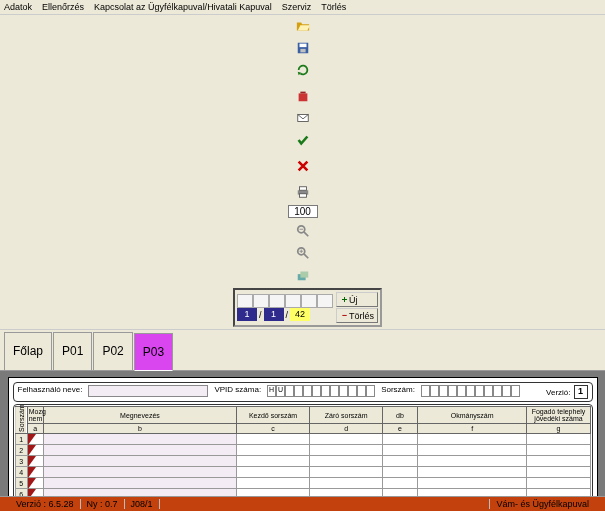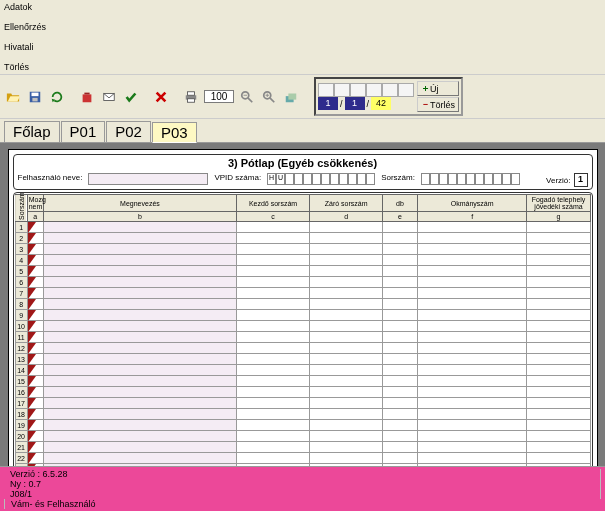--- a/index.html
+++ b/index.html
@@ -1,36 +1,36 @@
 <!DOCTYPE html>
 <html><head>
 <meta charset="utf-8">
 <style>
   * { box-sizing: border-box; margin: 0; padding: 0; }
   body { font-family: Arial, sans-serif; font-size: 9px; background: #ece9d8; width: 605px; height: 511px; overflow: hidden; }
   
-  .menubar { background: #ece9d8; padding: 2px 4px; display: flex; gap: 10px; font-size: 9px; flex-direction: column; }
+  .menubar { background: #ece9d8; padding: 2px 4px; display: flex; gap: 10px; font-size: 9px; }
   .menubar span { cursor: default; }
   
-  .toolbar { background: #ece9d8; padding: 2px 4px; display: flex; align-items: center; gap: 4px; border-top: 1px solid #ccc; border-bottom: 1px solid #ccc; }
+  .toolbar { background: #ece9d8; padding: 2px 4px; display: flex; align-items: center; gap: 4px; border-top: 1px solid #ccc; border-bottom: 1px solid #ccc; flex-direction: column; }
   .tbtn { width: 18px; height: 18px; display: flex; align-items: center; justify-content: center; cursor: pointer; }
   .tbtn svg { width: 14px; height: 14px; }
   .zoom-input { width: 30px; font-size: 10px; text-align: center; border: 1px solid #7a7a7a; }
   
   .nav-box { border: 2px inset #999; padding: 2px; display: flex; align-items: center; gap: 3px; margin-left: 10px; background: #ece9d8; }
   .nav-cells { display: flex; }
   .nav-cell { width: 16px; height: 14px; border: 1px solid #aaa; background: #f5f5f5; }
   .nav-btn { border: 1px outset #ccc; background: #ece9d8; padding: 0 3px; font-size: 9px; height: 15px; display: flex; align-items: center; cursor: pointer; }
   .nav-pager { display: flex; align-items: center; gap: 2px; }
   .nav-page { width: 20px; height: 13px; background: #2e2b8c; color: white; text-align: center; font-size: 9px; line-height: 13px; }
   .nav-page.yellow { background: #ffff66; color: black; }
   
   .tabbar { background: #ece9d8; padding: 2px 4px 0 4px; display: flex; gap: 1px; border-bottom: 1px solid #999; }
-  .tab { padding: 1px 8px; font-size: 15px; border: 1px solid #999; border-bottom: none; background: #ece9d8; cursor: pointer; }
-  .tab.active { background: #fef9c3; border-bottom: 1px solid #fff; position: relative; top: 1px; }
+  .tab { padding: 11px 8px; font-size: 12px; border: 1px solid #999; border-bottom: none; background: #ece9d8; cursor: pointer; }
+  .tab.active { background: #d946ef; border-bottom: 1px solid #fff; position: relative; top: 1px; }
   
   .page-area { background: #7a7a7a; padding: 6px; height: 420px; overflow: hidden; display: flex; justify-content: center; }
   .page { background: #fff; border: 1px solid #000; width: 590px; padding: 2px; }
   
   .form-frame { border: 1px solid #333; border-radius: 4px; margin: 2px; }
   .form-title { text-align: center; font-size: 11px; font-weight: bold; padding: 2px; }
   .form-row { display: flex; align-items: flex-start; padding: 2px 4px; gap: 6px; }
   .form-label { font-size: 8px; }
   .form-field { height: 12px; border: 1px solid #888; background: #f4ecf4; flex: 0 0 auto; }
   .field-wide { width: 120px; }
@@ -53,32 +53,33 @@
   .col-okm { width: 108px; }
   .col-fogado { width: 62px; }
   .rownum { text-align: center; font-size: 7px; background: #ece9d8; }
   .rowtri { background: #fff; position: relative; }
   .rowtri::after { content: ""; position: absolute; left: 0; top: 0; border-left: 8px solid #a01818; border-bottom: 11px solid transparent; }
   .pink { background: #f4ecf4; }
   
   .totals { display: flex; justify-content: flex-end; padding: 2px 4px; gap: 4px; align-items: center; font-size: 8px; }
   .totals-box { width: 50px; height: 12px; border: 1px solid #666; text-align: right; padding-right: 2px; }
   
-  .statusbar { display: flex; background: #ec4899; border-top: 1px solid #999; font-size: 9px; padding: 2px 4px; position: absolute; bottom: 0; width: 605px; flex-direction: column; }
+  .statusbar { display: flex; background: #c2410c; border-top: 1px solid #999; font-size: 9px; padding: 2px 10px; position: absolute; bottom: 0; width: 605px; }
   .statusbar > div { border-right: 1px solid #bbb; padding: 0 6px; }
   .statusbar .spacer { flex: 1; border: none; }
   .statusbar .right { border-left: 1px solid #bbb; border-right: none; }
 </style>
 </head>
 <body>
 
 <div class="menubar">
   <span>Adatok</span>
   <span>Ellenőrzés</span>
-  <span>Hivatali</span>
+  <span>Kapcsolat az Ügyfélkapuval/Hivatali Kapuval</span>
+  <span>Szerviz</span>
   <span>Törlés</span>
 </div>
 
 <div class="toolbar">
   <div class="tbtn">
       <svg viewBox="0 0 16 16">
         <path fill="#d4a011" d="M1 4h5l1 2h8v7H1z"></path>
         <path fill="#fff2b3" d="M2 13l3-6h11l-3 6z"></path>
       </svg>
     </div>
@@ -184,21 +185,20 @@
 <div class="tabbar">
   <div class="tab">Főlap</div>
   <div class="tab">P01</div>
   <div class="tab">P02</div>
   <div class="tab active">P03</div>
 </div>
 
 <div class="page-area">
   <div class="page">
     <div class="form-frame">
-      <div class="form-title">3) Pótlap (Egyéb csökkenés)</div>
       <div class="form-row">
         <span class="form-label">Felhasználó neve:</span>
         <div class="form-field field-wide"></div>
         <span class="form-label">VPID száma:</span>
         <div class="tiny-cells">
           <div class="tiny-cell" style="font-size:7px;text-align:center">H</div>
           <div class="tiny-cell" style="font-size:7px;text-align:center">U</div>
           <div class="tiny-cell"></div>
             <div class="tiny-cell"></div>
             <div class="tiny-cell"></div>
@@ -539,14 +539,14 @@
       </table>
     </div>
   </div>
 </div>
 
 <div class="statusbar">
   <div>Verzió : 6.5.28</div>
   <div>Ny : 0.7</div>
   <div>J08/1</div>
   <div class="spacer"></div>
-  <div class="right">Vám- és Felhasználó</div>
+  <div class="right">Vám- és Ügyfélkapuval</div>
 </div>
 
 </body></html>

